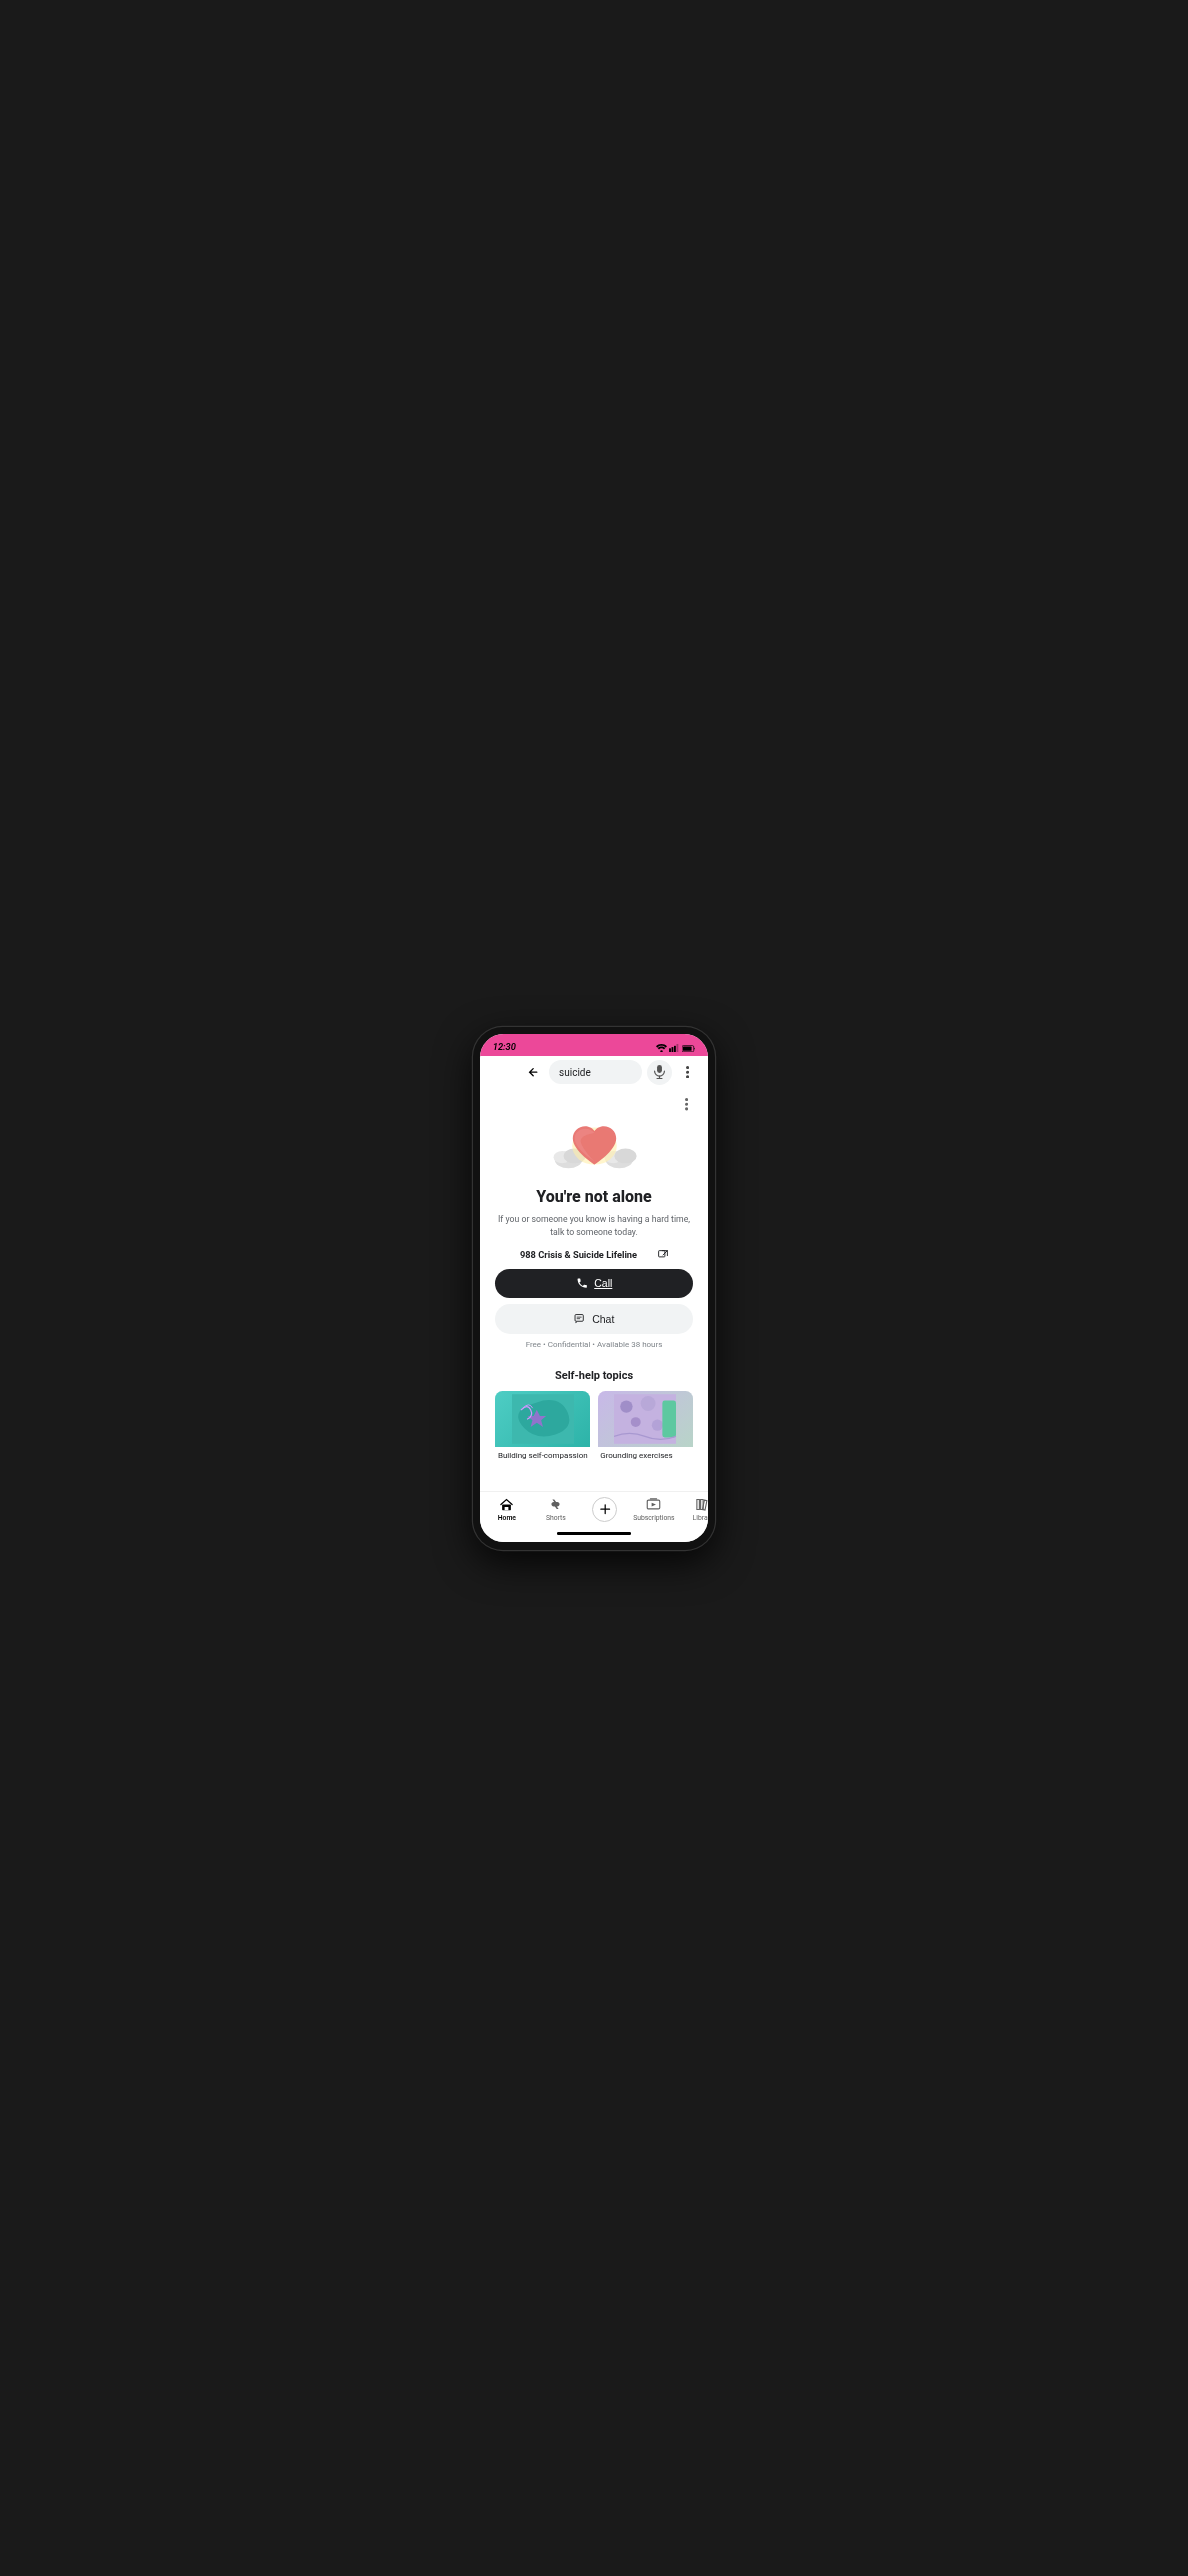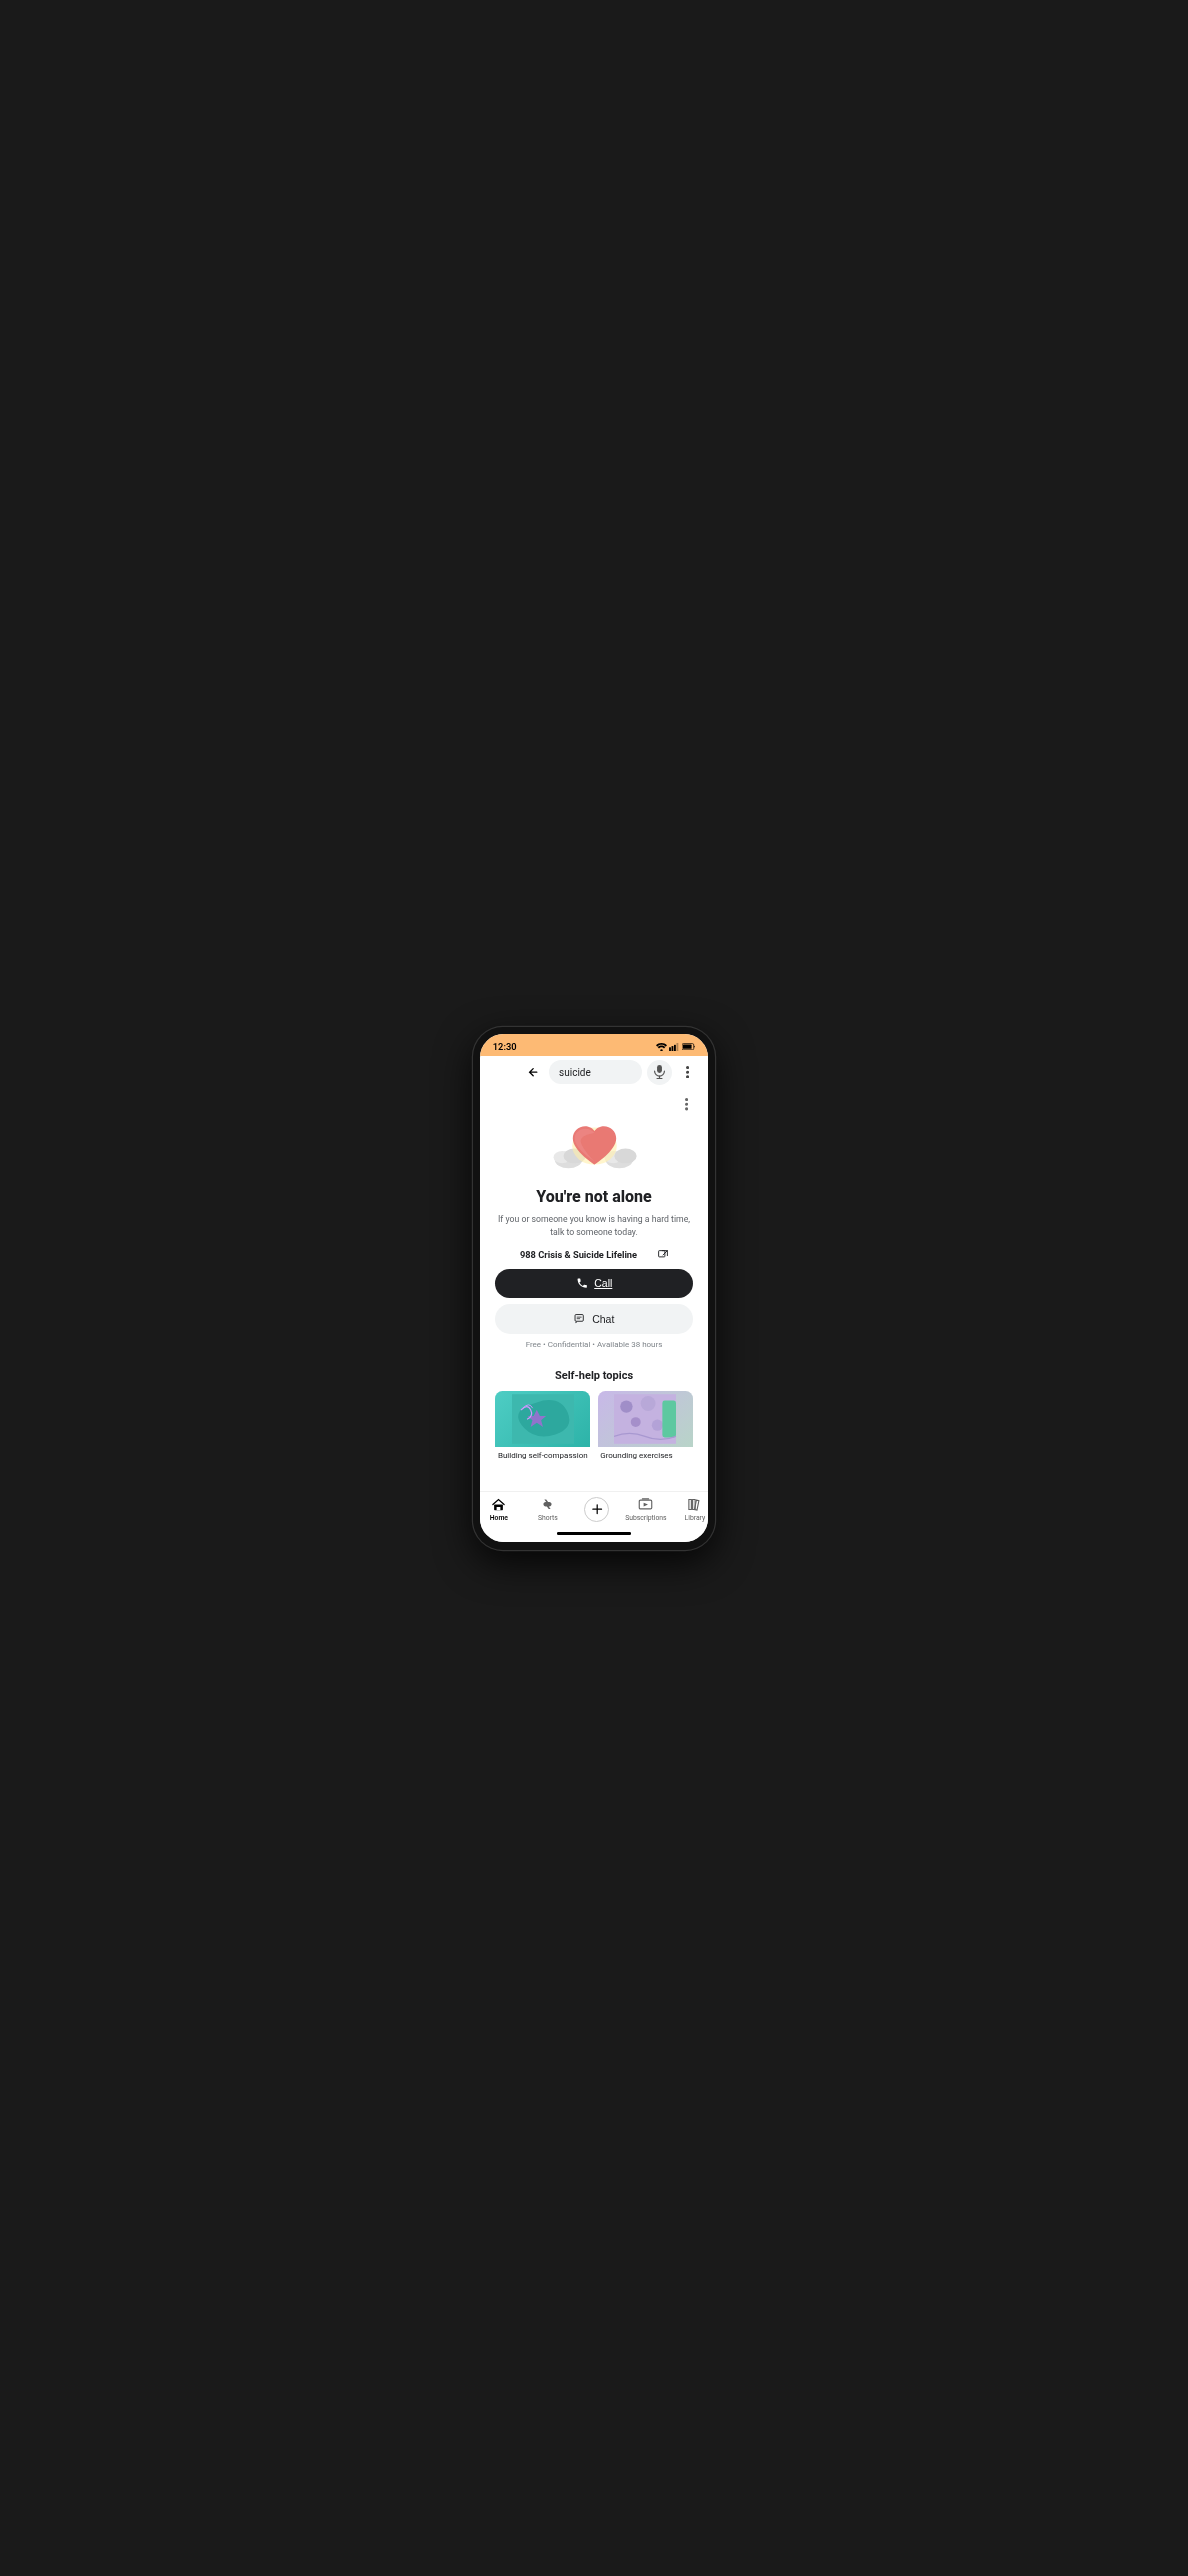--- a/index.html
+++ b/index.html
@@ -30,24 +30,25 @@
       border-radius: 23.5px;
       overflow: hidden;
       display: flex;
       flex-direction: column;
     }
 
     
     .status-bar {
       display: flex;
       justify-content: space-between;
-      align-items: center;
+      align-items: flex-end;
       padding: 7.4px 12.4px 3.7px;
-      background: #fdba74;
+      background: #ec4899;
       flex-shrink: 0;
+      font-style: italic;
     }
 
     .status-time {
       font-size: 9.3px;
       font-weight: 600;
       color: #000;
     }
 
     .status-icons {
       display: flex;
@@ -285,21 +286,21 @@
     .warning-section {
       padding: 10px 15px;
       text-align: center;
     }
 
     
     .bottom-nav {
       display: flex;
       align-items: flex-start;
       justify-content: space-around;
-      padding: 5px 0 10px;
+      padding: 5px 8px 10px;
       background: #fff;
       border-top: 0.6px solid #f0f0f0;
       flex-shrink: 0;
       gap: 12px;
     }
 
     .nav-item {
       display: flex;
       flex-direction: column;
       align-items: center;

